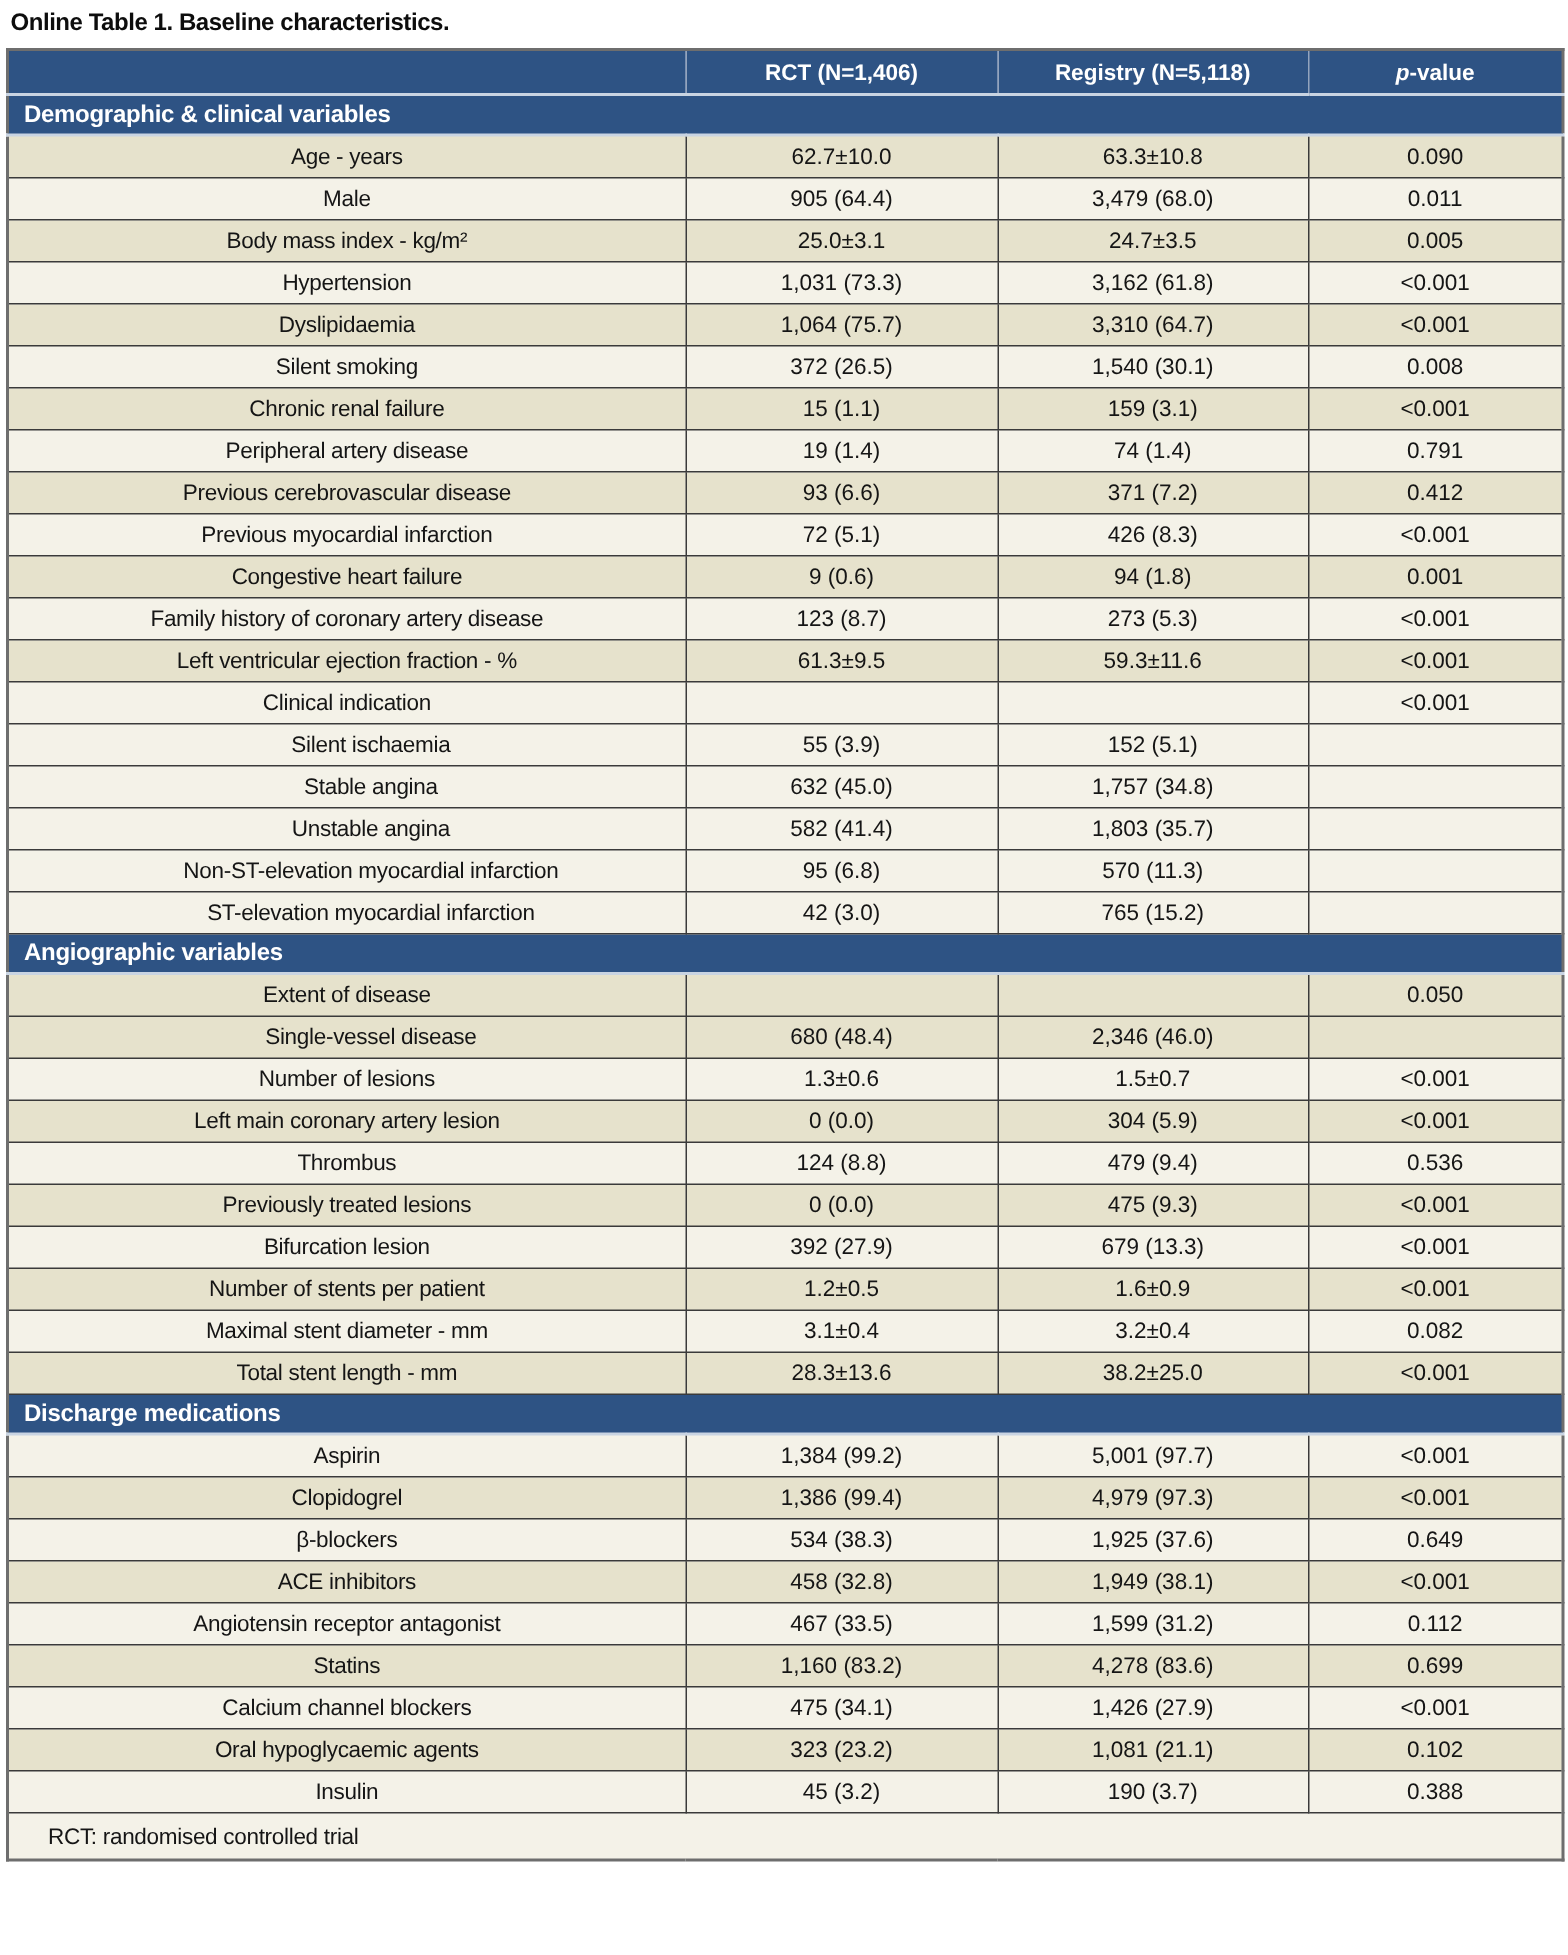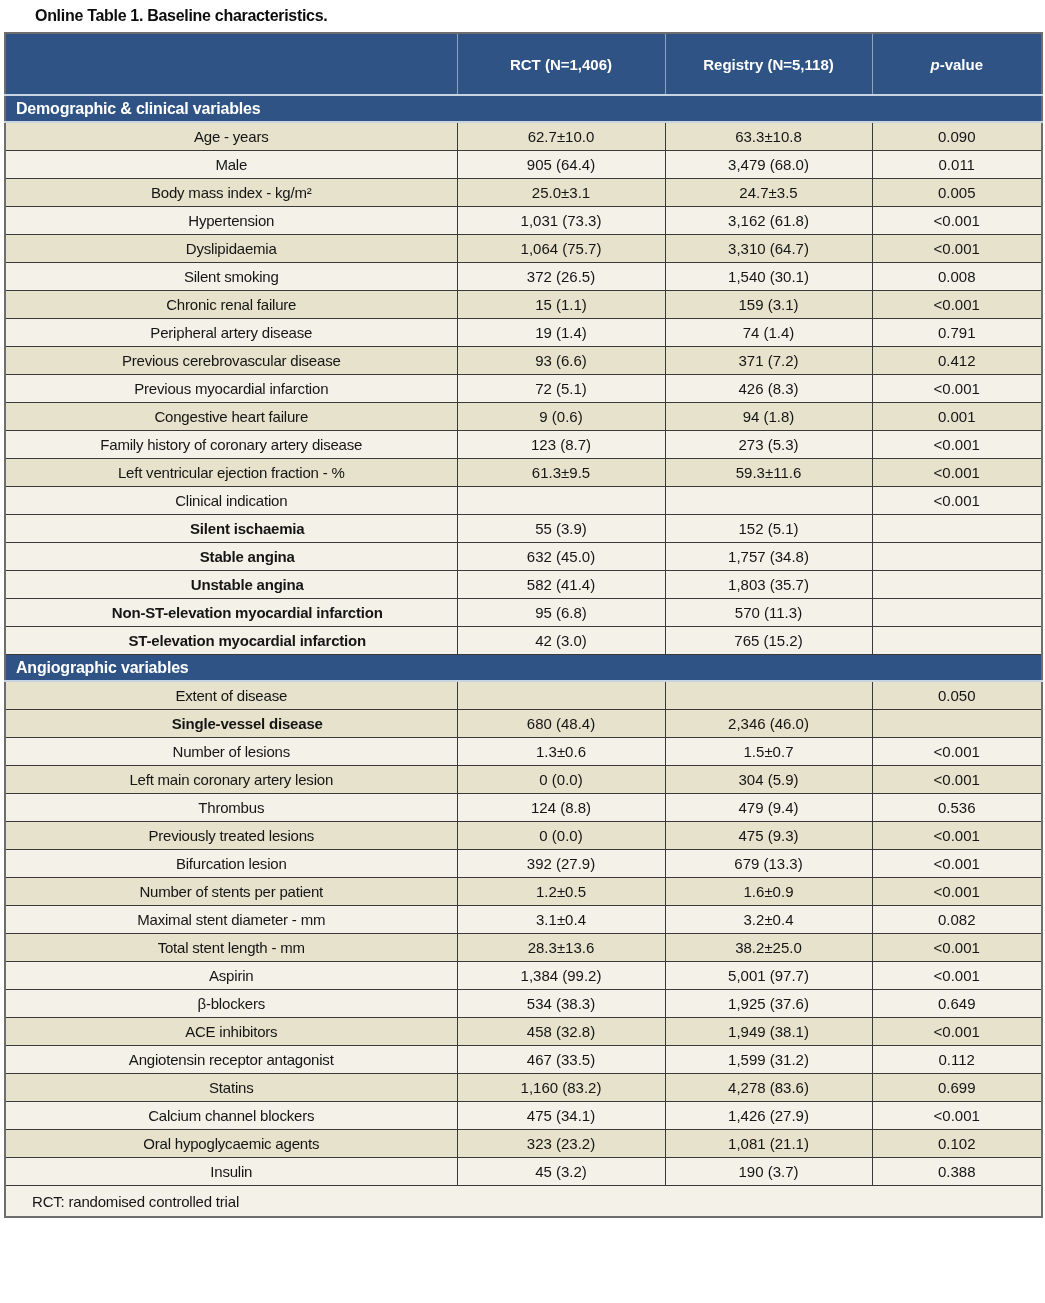--- a/index.html
+++ b/index.html
@@ -13,21 +13,21 @@
   }
   html,body{margin:0;padding:0;background:#ffffff;}
   body{
     width:1045px;height:1303px;
     font-family:"Liberation Sans","DejaVu Sans",sans-serif;
     color:var(--ink);
     overflow:hidden;
   }
   .title{
     font-size:16px;font-weight:bold;letter-spacing:-0.3px;
-    padding:7px 18px 7px 7px;color:#0d0d0d;margin-left:28px;
+    padding:7px 18px 7px 7px;color:#0d0d0d;
   }
   table.baseline{
     border-collapse:collapse;
     table-layout:fixed;
     width:1037px;
     margin-left:4px;
     border:2px solid var(--outer);
     font-size:15px;
   }
   col.c-label{width:452px;}
@@ -36,21 +36,21 @@
   col.c-p{width:170px;}
 
   tr.header-row th{
     background:var(--blue);
     color:#ffffff;
     font-weight:bold;
     height:28px;
     text-align:center;
     border-left:1px solid #93a4bd;
     border-bottom:2px solid var(--bandsep);
-    padding:16px;
+    padding:0;
     font-size:15px;
   }
   tr.header-row th:first-child{border-left:none;}
 
   tr.section-row td{
     background:var(--blue);
     color:#ffffff;
     font-weight:bold;
     height:25px;
     padding:0 0 0 10px;
@@ -61,21 +61,21 @@
   }
 
   tr.data-row td{
     height:27px;
     border:1px solid var(--grid);
     padding:0;
   }
   tr.data-row.tan td{background:var(--tan);}
   tr.data-row.light td{background:var(--light);}
   td.lbl{padding-left:10px;text-align:center;letter-spacing:-0.2px;}
-  td.lbl.indent{padding-left:32px;font-weight:bold;}
+  td.lbl.indent{padding-left:32px;}
   td.val{text-align:center;}
 
   tr.footnote-row td{
     height:28px;
     background:var(--light);
     border-top:1px solid var(--grid);
     padding-left:26px;
     text-align:left;
     letter-spacing:-0.2px;
   }
@@ -275,24 +275,33 @@
         <td class="val">3.1±0.4</td>
         <td class="val">3.2±0.4</td>
         <td class="val">0.082</td>
       </tr>
       <tr class="data-row tan">
         <td class="lbl">Total stent length - mm</td>
         <td class="val">28.3±13.6</td>
         <td class="val">38.2±25.0</td>
         <td class="val">&lt;0.001</td>
       </tr>
+      <tr class="section-row">
+        <td colspan="4">Discharge medications</td>
+      </tr>
       <tr class="data-row light">
         <td class="lbl">Aspirin</td>
         <td class="val">1,384 (99.2)</td>
         <td class="val">5,001 (97.7)</td>
+        <td class="val">&lt;0.001</td>
+      </tr>
+      <tr class="data-row tan">
+        <td class="lbl">Clopidogrel</td>
+        <td class="val">1,386 (99.4)</td>
+        <td class="val">4,979 (97.3)</td>
         <td class="val">&lt;0.001</td>
       </tr>
       <tr class="data-row light">
         <td class="lbl">β-blockers</td>
         <td class="val">534 (38.3)</td>
         <td class="val">1,925 (37.6)</td>
         <td class="val">0.649</td>
       </tr>
       <tr class="data-row tan">
         <td class="lbl">ACE inhibitors</td>

